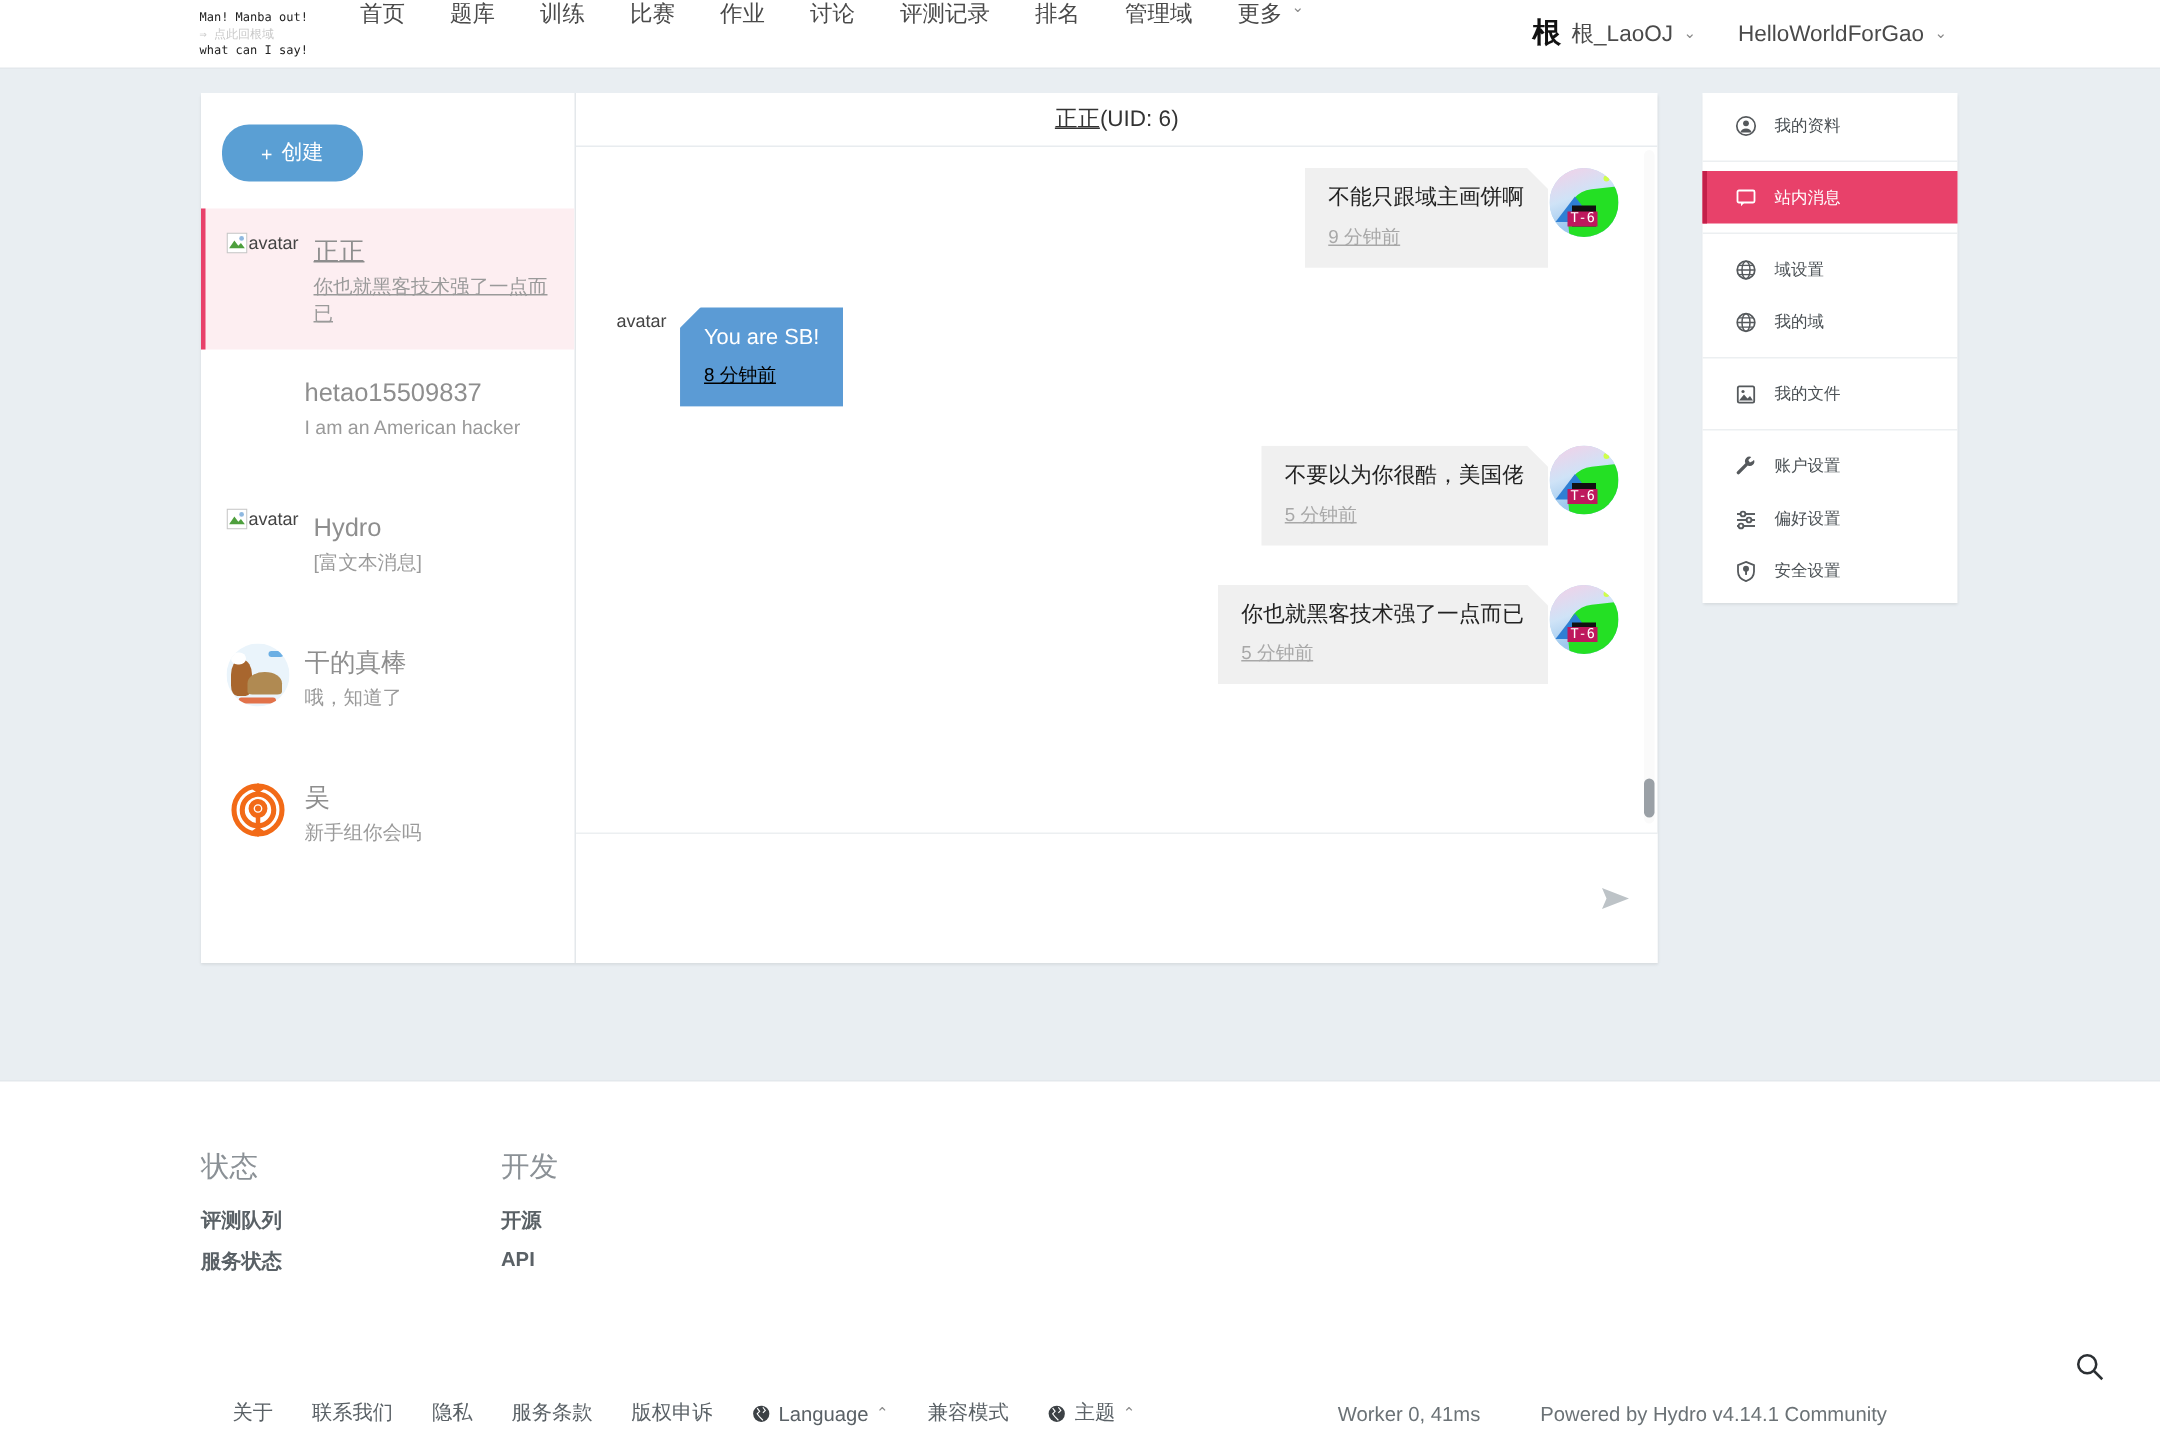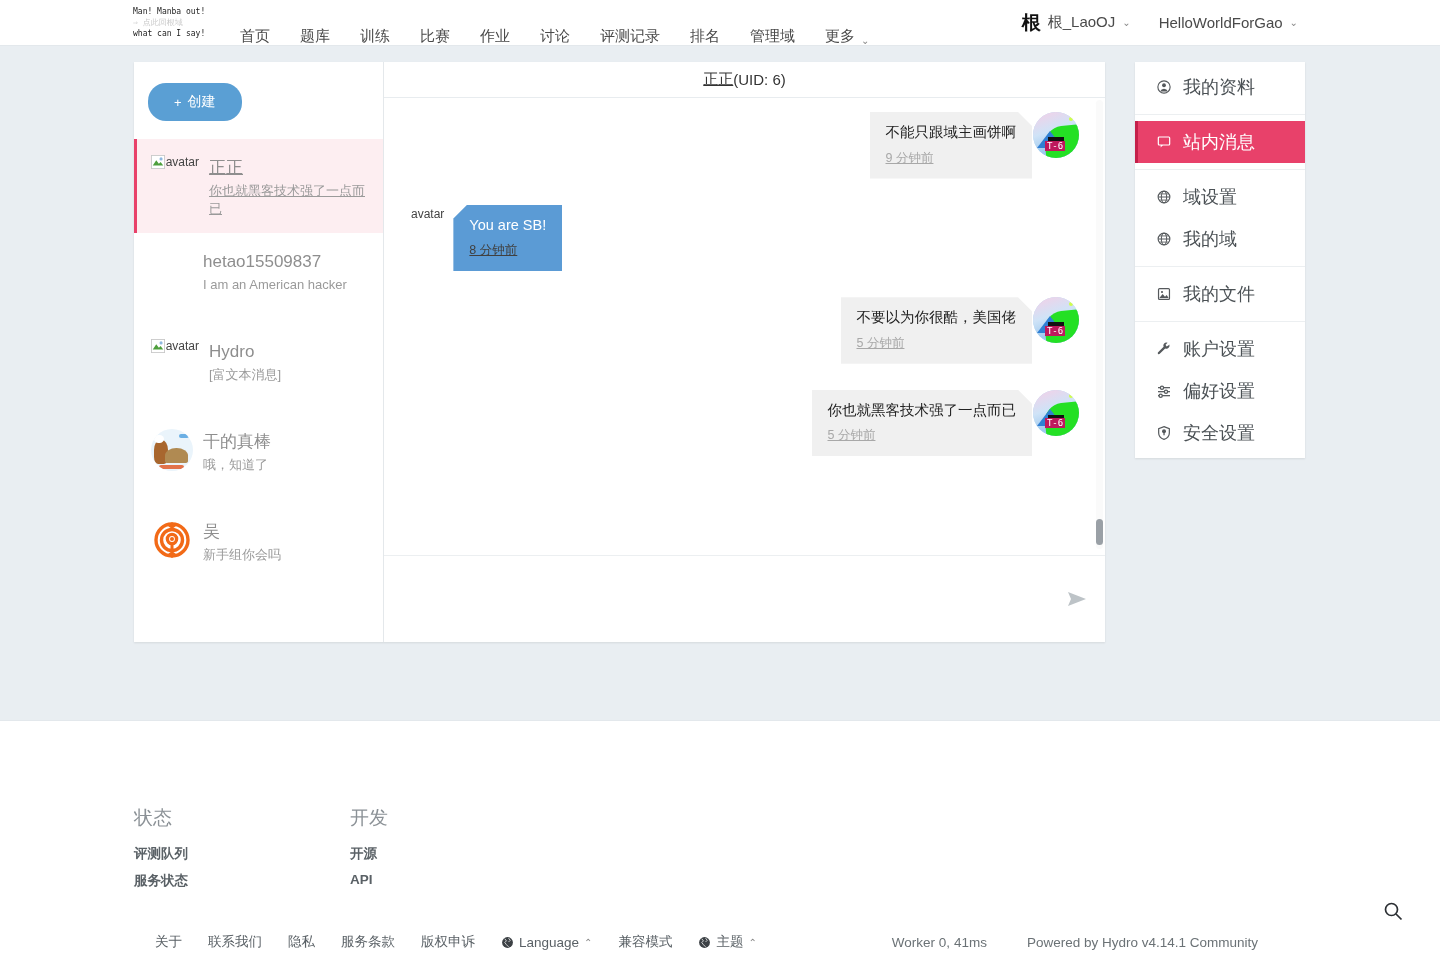--- a/index.html
+++ b/index.html
@@ -21,21 +21,21 @@
   #nav-logo {
     margin-left: 133px; width: 78px;
     font-family: "DejaVu Sans Mono", monospace;
     font-size: 8px; line-height: 11px;
     color: #222; white-space: nowrap; cursor: pointer;
   }
   #nav-logo .dim { color: #c9c9c9; }
   .nav-item {
     font-size: 15px; color: #4a4a4a;
     padding: 0 15px; height: 46px;
-    display: flex; align-items: flex-end; cursor: pointer;
+    display: flex; align-items: flex-start; cursor: pointer;
   }
   #nav-items { display: flex; margin-left: 14px; }
   #nav-right { margin-left: auto; display: flex; align-items: center; padding-right: 128px; }
   .nav-user {
     display: flex; align-items: center; gap: 7px;
     font-size: 15px; color: #4a4a4a; cursor: pointer;
     padding: 0 14px; height: 46px;
   }
   .avatar-root {
     font-family: "DejaVu Serif", serif; font-weight: bold;
@@ -128,21 +128,21 @@
     border-top: 0; border-bottom: 11px solid transparent;
     border-left-color: #f0f0f0;
     width: 0; height: 0;
     display: none;
   }
   .msg.out .bubble { clip-path: polygon(0 0, calc(100% - 14px) 0, 100% 14px, 100% 100%, 0 100%); }
   .msg.in .bubble {
     background: #5b9bd5; color: #fff; margin-left: 9px;
     clip-path: polygon(14px 0, 100% 0, 100% 100%, 0 100%, 0 14px);
   }
-  .msg.in .bubble .time { color: #404040; }
+  .msg.in .bubble .time { color: #000000; }
   .msg-av { width: 46px; height: 46px; border-radius: 50%; overflow: hidden; flex: 0 0 46px; }
   .msg-av.broken {
     border-radius: 0; overflow: visible; width: auto; flex: 0 0 auto;
     display: flex; align-items: center; gap: 1px; height: auto; padding-top: 2px;
   }
   .msg-av.broken .bt { font-size: 12px; color: #444; }
   .av-t6 { width: 100%; height: 100%; position: relative; overflow: hidden; background: #b7d7f0; }
   .av-t6 .sky { position: absolute; inset: 0; background: linear-gradient(160deg,#f6cfe6 0%,#cfe3f7 40%,#9ec9ee 70%); }
   .av-t6 .grass { position: absolute; right: -4%; bottom: -8%; width: 78%; height: 78%; background: #24e024; border-radius: 50% 0 0 0; transform: rotate(-6deg); }
   .av-t6 .mtn { position: absolute; left: 8%; bottom: 22%; width: 0; height: 0; border-left: 13px solid transparent; border-right: 13px solid transparent; border-bottom: 17px solid #2f7fd4; }
@@ -180,33 +180,33 @@
   }
 
   
   #side-menu {
     width: 170px; background: #fff;
     box-shadow: 0 1px 2px rgba(0,0,0,.09);
     padding: 4px 0;
   }
   .smi {
     display: flex; align-items: center; gap: 11px;
-    padding: 9px 0 9px 17px; font-size: 18px; color: #4b5155;
+    padding: 9px 0 9px 17px; font-size: 11px; color: #4b5155;
     cursor: pointer; border-left: 3px solid transparent;
   }
   .smi.active { background: #e8416a; color: #fff; border-left-color: #c4204a; }
   .smi .ico { width: 17px; height: 17px; display: inline-flex; align-items: center; justify-content: center; flex: 0 0 17px; }
   .sm-sep { height: 1px; background: #eceff1; margin: 6px 0; }
 
   
   #footer {
     position: absolute; left: 0; right: 0; bottom: 0; height: 244px;
     background: #fff; border-top: 1px solid #e3e8ec;
   }
-  #footer-cols { display: flex; padding: 44px 0 0 134px; gap: 16px; margin-top: 40px; }
+  #footer-cols { display: flex; padding: 44px 0 0 134px; gap: 0; }
   .fcol { width: 200px; }
   .fcol h4 { font-size: 19px; font-weight: normal; color: #8b9196; margin-bottom: 14px; }
   .fcol a { display: block; font-size: 13.5px; color: #5a6166; text-decoration: none; margin-bottom: 9px; cursor: pointer; font-weight: bold; }
   #footer-bottom {
     position: absolute; left: 0; right: 0; bottom: 0; height: 44px;
     display: flex; align-items: center; padding: 0 0 0 134px;
   }
   #footer-links { display: flex; align-items: center; gap: 0; }
   #footer-links .fl {
     font-size: 13.5px; color: #5a6166; text-decoration: none; cursor: pointer;

